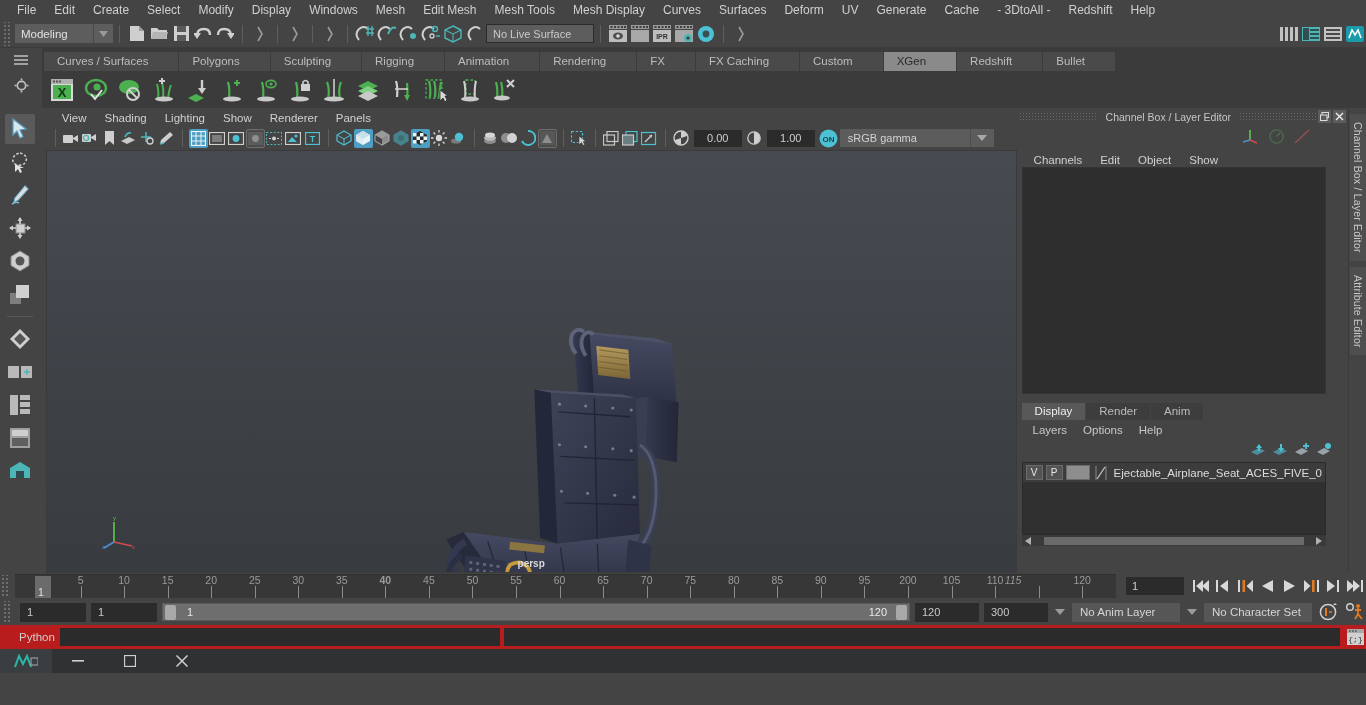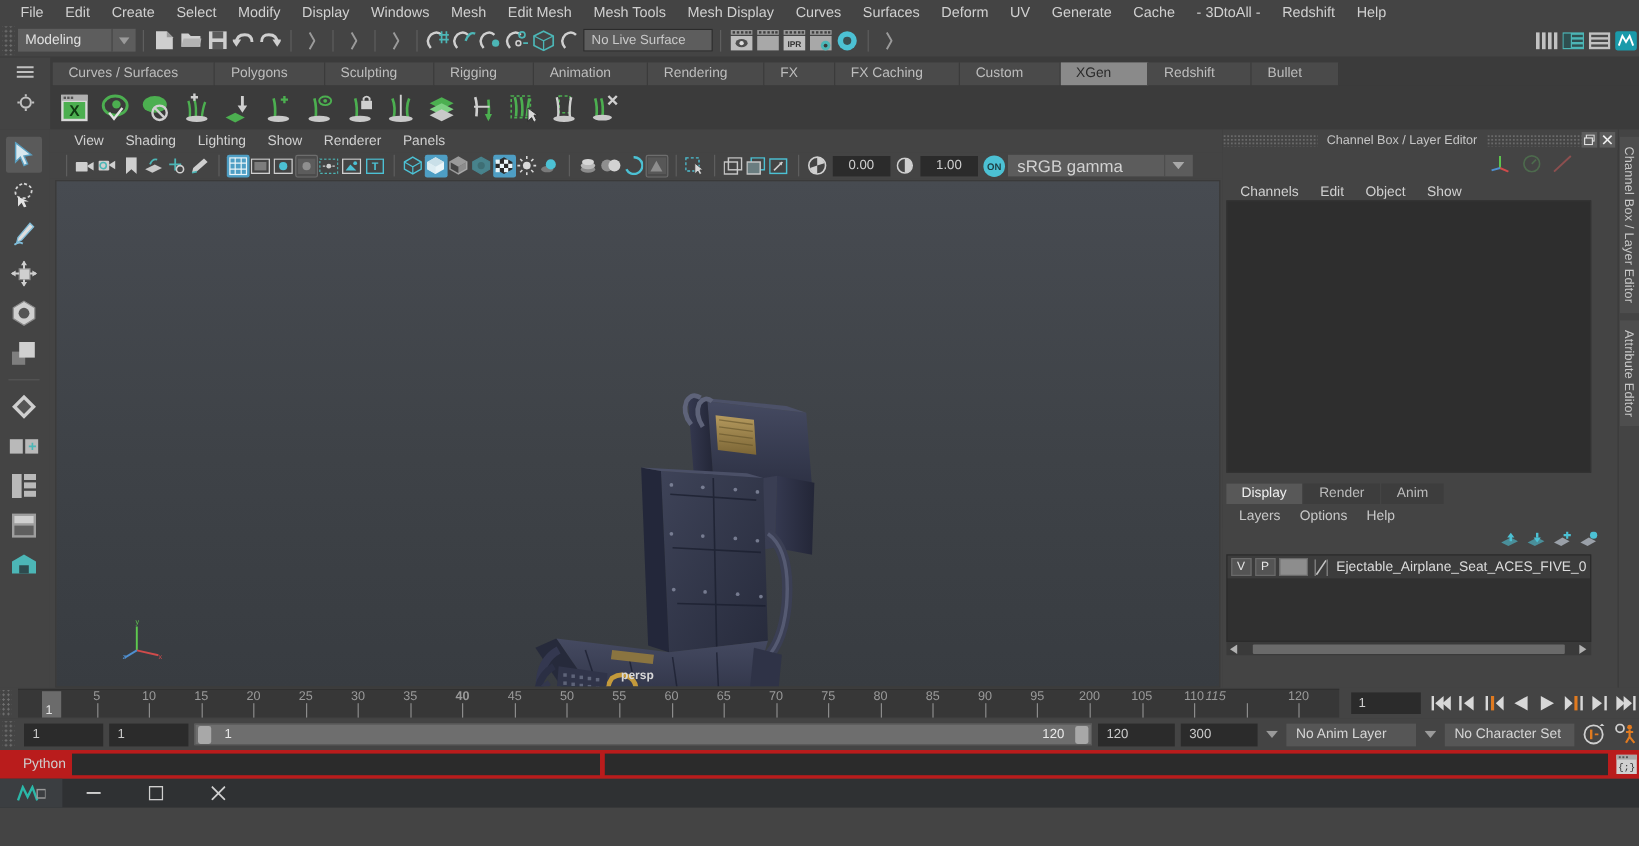--- a/index.html
+++ b/index.html
@@ -97,21 +97,21 @@
   }
   .vt { width: 19px; height: 19px; display:flex; align-items:center; justify-content:center; flex:none; border-radius:2px;}
   .vt.on { background: #4e9ec4; }
   .vt.framed { border: 1px solid #6d6d6d; background: #4b4b4b; }
   .numfield {
     background: #2b2b2b; height: 17px; width: 48px; color: #cfcfcf;
     font-size: 11px; display: flex; align-items: center; justify-content: center;
     margin: 0 3px;
   }
   .gammabox {
-    background: #5c5c5c; height: 18px; width: 130px; color: #d2d2d2; font-size: 14px;
+    background: #5c5c5c; height: 18px; width: 130px; color: #d2d2d2; font-size: 11px;
     display: flex; align-items: center; padding-left: 8px; text-align: center;
   }
   .gammaarrow {
     width: 24px; height: 18px; background: #5c5c5c; border-left: 1px solid #4d4d4d;
     display: flex; align-items: center; justify-content: center;
   }
   .viewport {
     flex: 1; margin: 1px 2px 0 5px; position: relative;
     background: linear-gradient(#474b51, #3e4247 55%, #383c41);
     border: 1px solid #3a3a3a;

